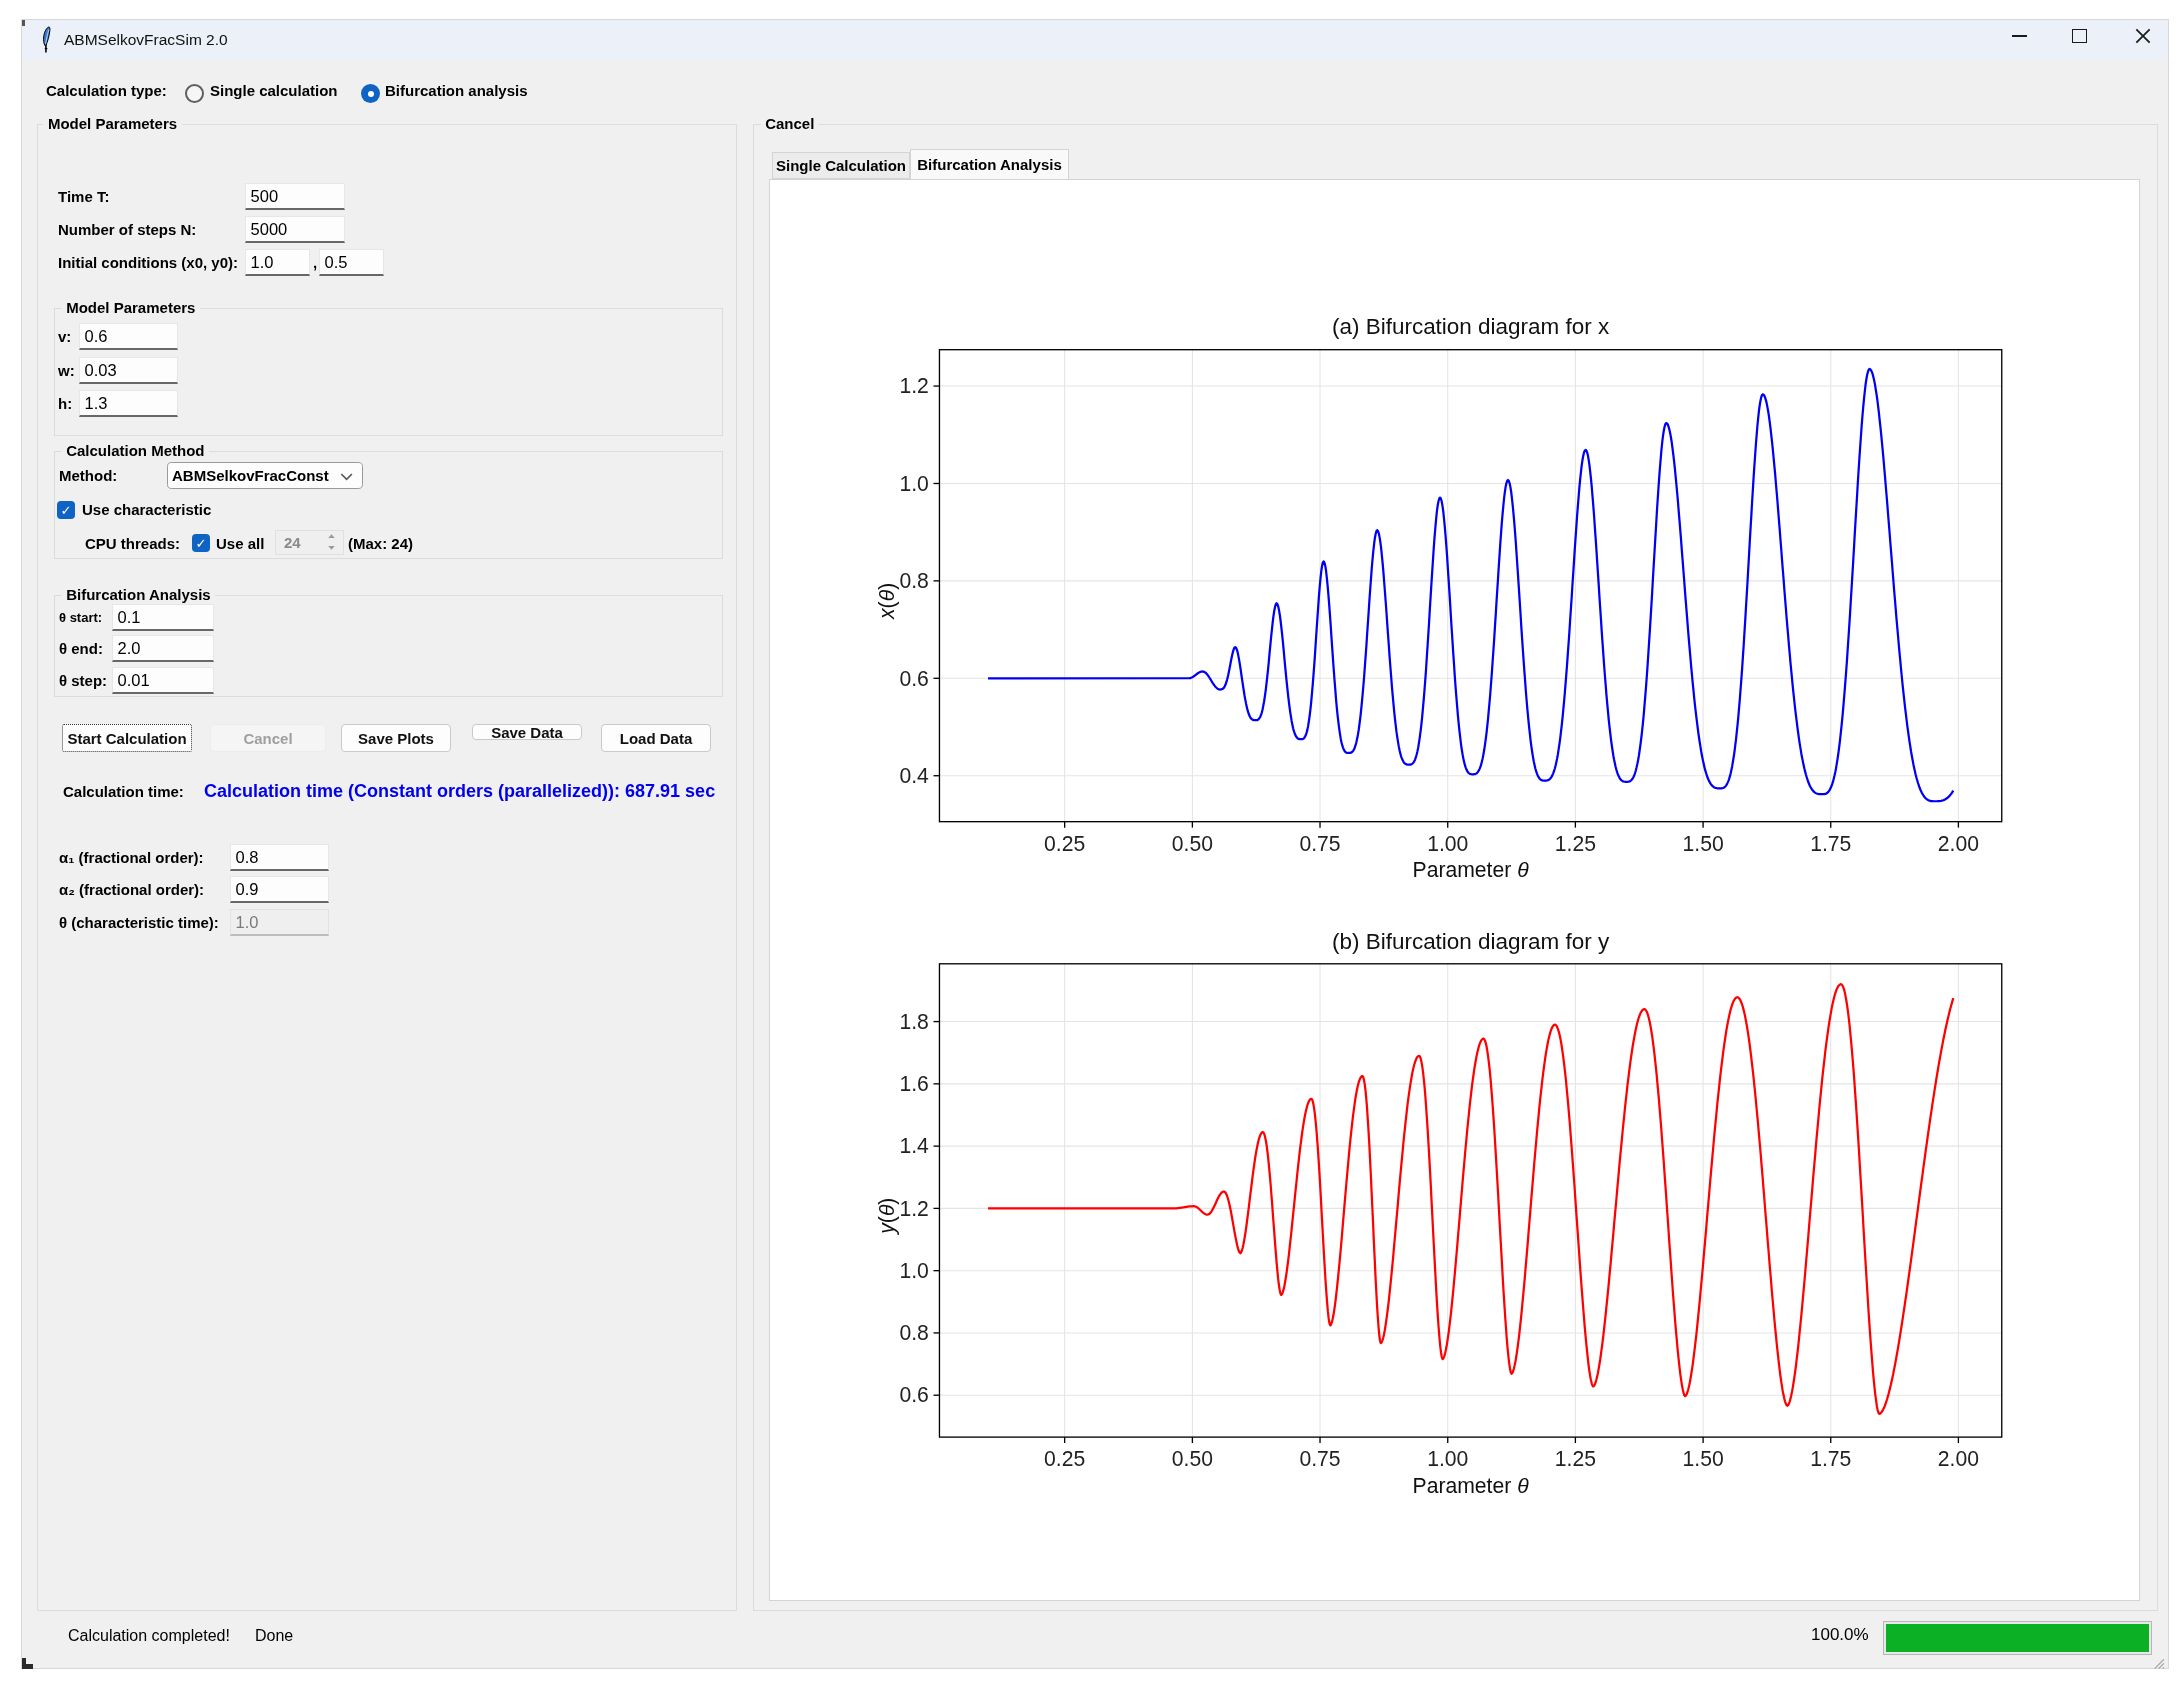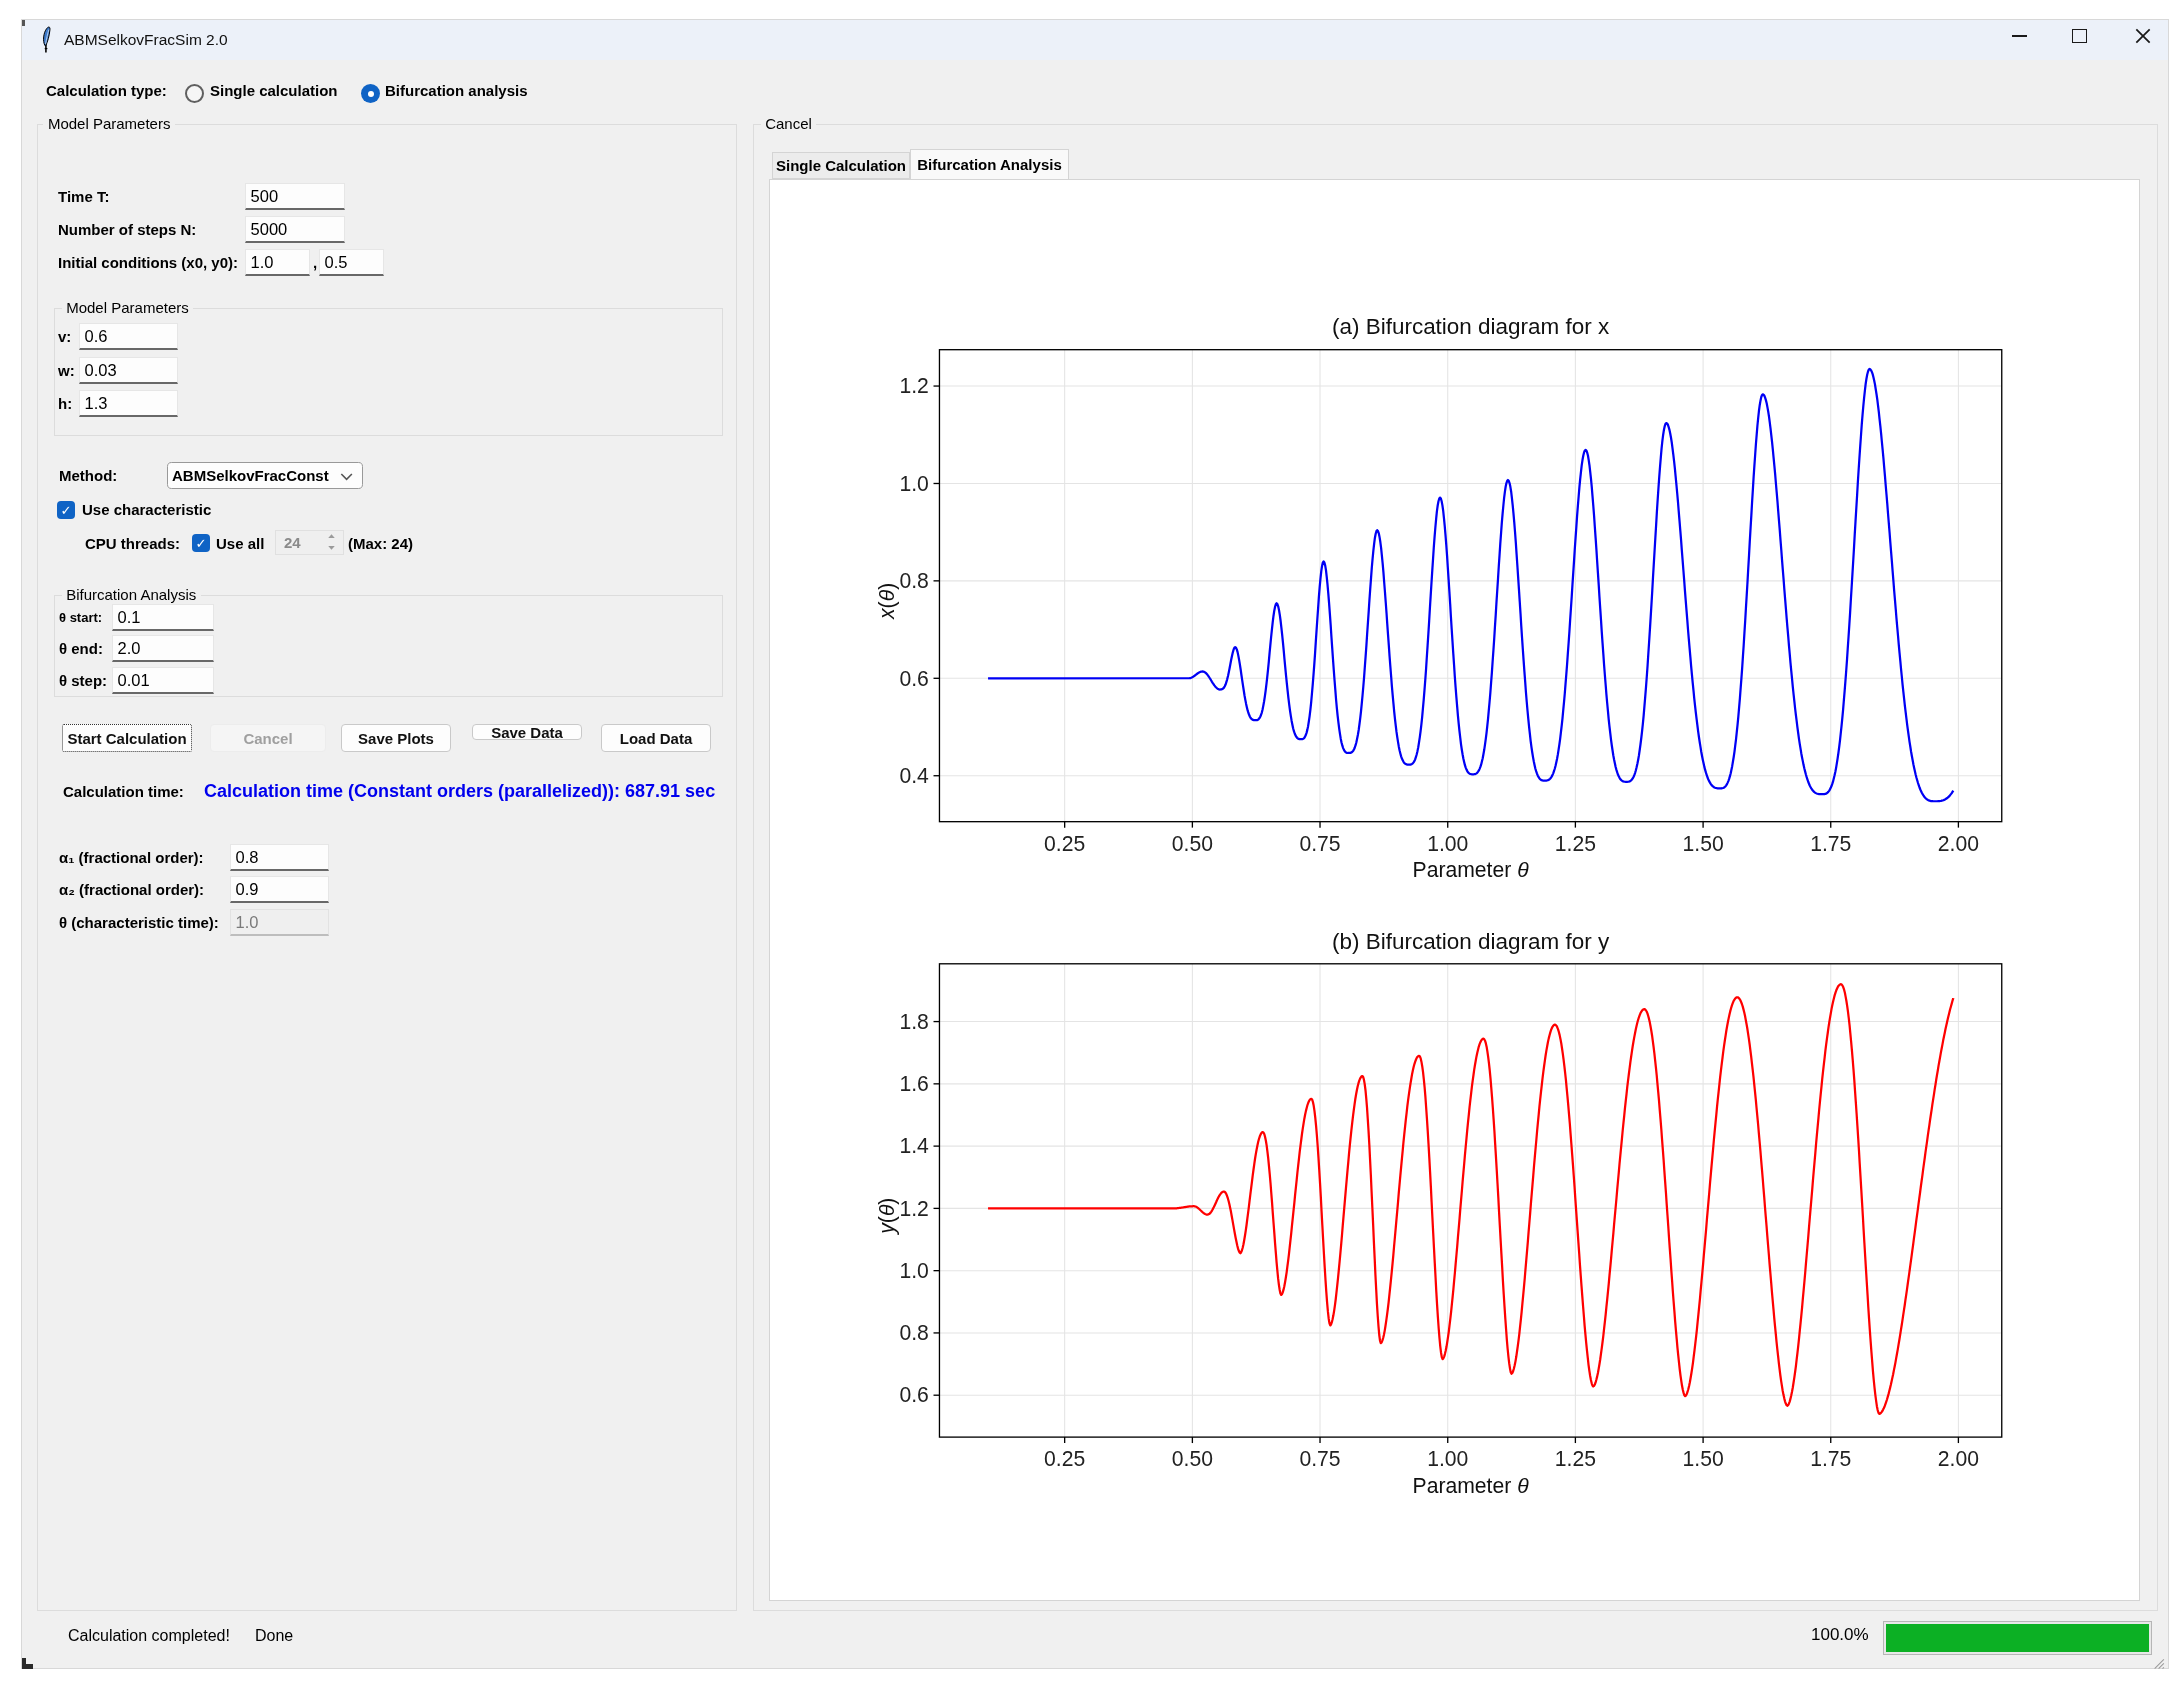--- a/index.html
+++ b/index.html
@@ -1,21 +1,21 @@
 <!DOCTYPE html>
 <html style="font-size:10.6px"><head><meta charset="utf-8"><style>
 *{margin:0;padding:0;box-sizing:border-box}
 html,body{width:2183px;height:1685px;background:#fff;font-family:"Liberation Sans",sans-serif}
 .abs{position:absolute}
 .win{left:21px;top:19px;width:2148px;height:1650px;background:#f0f0f0;border:0.7px solid #d8d8d8}
 .tbar{left:0;top:0;width:100%;height:40px;background:#ecf1f9}
 .tbtxt{left:42px;top:11.2px;font-size:15.5px;color:#101010}
 .lab{font-weight:bold;font-size:15px;color:#000;white-space:nowrap;line-height:27px}
 .grp{border:1.3px solid #dcdcdc;position:absolute}
-.glab{position:absolute;top:-10px;left:6.6px;background:#f0f0f0;padding:0 4.6px;font-weight:normal;font-size:15px;white-space:nowrap;line-height:18px}
+.glab{position:absolute;top:-10px;left:6.6px;background:#f0f0f0;padding:0 4.6px;font-weight:bold;font-size:15px;white-space:nowrap;line-height:18px}
 .ent{position:absolute;background:#fdfdfd;border:1.3px solid #e6e6e6;border-bottom:2px solid #686868;font-weight:normal;font-size:16.5px;padding-left:4.6px;display:flex;align-items:center}
 .btn{position:absolute;background:#fdfdfd;border:1.3px solid #c9c9c9;border-radius:4px;font-weight:bold;font-size:15px;display:flex;align-items:center;justify-content:center;color:#111}
 .cb{position:absolute;width:18px;height:18px;border-radius:4px;background:#0f63c5;color:#fff;font-size:13.2px;display:flex;align-items:center;justify-content:center}
 </style></head><body>
 <div class="abs win">
 <div class="abs tbar"></div>
 <div class="abs" style="left:0;top:0;width:3.3px;height:6px;background:#555"></div>
 <svg class="abs" style="left:16px;top:6px" width="13.2" height="28" viewBox="0 0 20 42">
       <path d="M10.2 34 L14.2 34" stroke="#000" stroke-width="1.8" fill="none"></path>
       <path d="M12 40 L12 25" stroke="#000" stroke-width="2.4" fill="none"></path>
@@ -47,20 +47,23 @@
 <div class="ent" style="left:297px;top:229px;width:65px;height:27px;">0.5</div>
 <div class="grp" style="left:32px;top:288px;width:669px;height:128px">
       <span class="glab">Model Parameters</span>
     </div>
 <div class="abs lab" style="left:36px;top:303px;font-size:15px">v:</div>
 <div class="ent" style="left:57px;top:303px;width:99px;height:27px;">0.6</div>
 <div class="abs lab" style="left:36px;top:337px;font-size:15px">w:</div>
 <div class="ent" style="left:57px;top:337px;width:99px;height:27px;">0.03</div>
 <div class="abs lab" style="left:36px;top:370px;font-size:15px">h:</div>
 <div class="ent" style="left:57px;top:370px;width:99px;height:27px;">1.3</div>
+<div class="grp" style="left:32px;top:431px;width:669px;height:108px">
+      <span class="glab">Calculation Method</span>
+    </div>
 <div class="abs lab" style="left:37px;top:442px;font-size:15px">Method:</div>
 <div class="abs" style="left:145px;top:442px;width:196px;height:27px;background:#fdfdfd;border:1.3px solid #999;border-radius:4.6px;display:flex;align-items:center;padding-left:4px;font-weight:bold;font-size:15px">ABMSelkovFracConst<svg style="position:absolute;right:9.3px;top:8.6px" width="13.2" height="9.3" viewBox="0 0 20 14">
         <path d="M2 3 L10 11 L18 3" stroke="#555" stroke-width="2.4" fill="none"></path>
       </svg></div>
 <div class="cb" style="left:35px;top:481px">✓</div>
 <div class="abs lab" style="left:60px;top:476px;font-size:15px">Use characteristic</div>
 <div class="abs lab" style="left:63px;top:510px;font-size:15px">CPU threads:</div>
 <div class="cb" style="left:170px;top:514px">✓</div>
 <div class="abs lab" style="left:194px;top:510px;font-size:15px">Use all</div>
 <div class="abs" style="left:253px;top:510px;width:69px;height:25px;background:#efefef;border:1.3px solid #e0e0e0;font-weight:bold;font-size:15px;color:#8a8a8a;padding-left:8px;display:flex;align-items:center">24</div>

